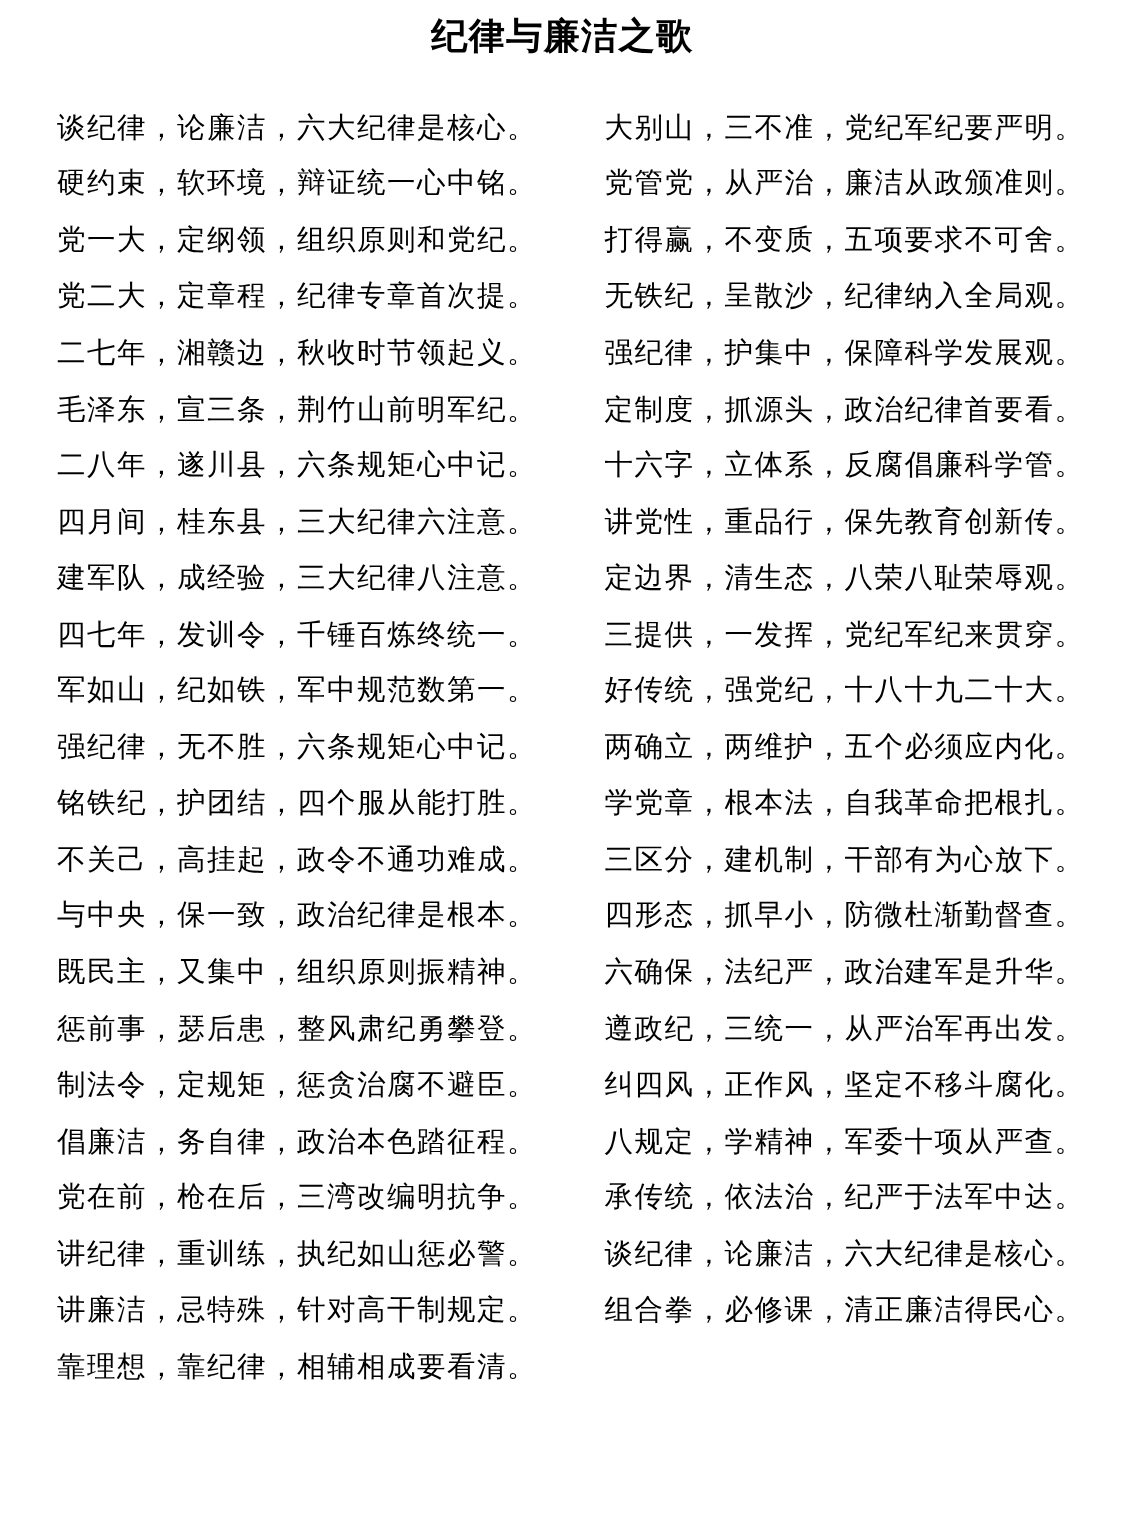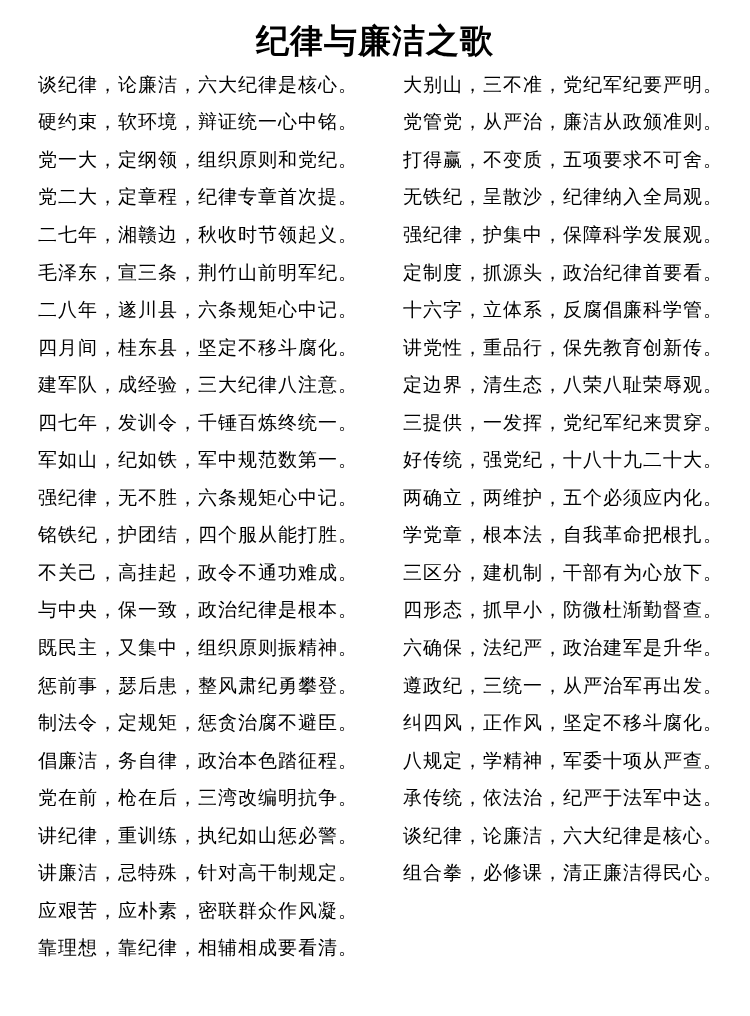--- a/index.html
+++ b/index.html
@@ -6,24 +6,24 @@
   .page {
     width: 750px;
     height: 1016px;
     background: #ffffff;
     color: #000000;
     font-family: "Liberation Serif", "DejaVu Serif", serif;
     position: relative;
     overflow: hidden;
   }
   .title {
-    margin: 16px;
+    margin: 0;
     padding-top: 9px;
     text-align: center;
-    font-size: 33px;
+    font-size: 24px;
     line-height: 32px;
     font-weight: 700;
     letter-spacing: 1px;
   }
   .columns {
     position: absolute;
     top: 66px;
     left: 38px;
     display: flex;
     gap: 44px;
@@ -50,36 +50,35 @@
   <h1 class="title">纪律与廉洁之歌</h1>
   <div class="columns">
     <div class="col">
         <div class="line">谈纪律，论廉洁，六大纪律是核心。</div>
         <div class="line">硬约束，软环境，辩证统一心中铭。</div>
         <div class="line">党一大，定纲领，组织原则和党纪。</div>
         <div class="line">党二大，定章程，纪律专章首次提。</div>
         <div class="line">二七年，湘赣边，秋收时节领起义。</div>
         <div class="line">毛泽东，宣三条，荆竹山前明军纪。</div>
         <div class="line">二八年，遂川县，六条规矩心中记。</div>
-        <div class="line">四月间，桂东县，坚定不移斗腐化。</div>
+        <div class="line">四月间，桂东县，三大纪律六注意。</div>
         <div class="line">建军队，成经验，三大纪律八注意。</div>
         <div class="line">四七年，发训令，千锤百炼终统一。</div>
         <div class="line">军如山，纪如铁，军中规范数第一。</div>
         <div class="line">强纪律，无不胜，六条规矩心中记。</div>
         <div class="line">铭铁纪，护团结，四个服从能打胜。</div>
         <div class="line">不关己，高挂起，政令不通功难成。</div>
         <div class="line">与中央，保一致，政治纪律是根本。</div>
         <div class="line">既民主，又集中，组织原则振精神。</div>
         <div class="line">惩前事，瑟后患，整风肃纪勇攀登。</div>
         <div class="line">制法令，定规矩，惩贪治腐不避臣。</div>
         <div class="line">倡廉洁，务自律，政治本色踏征程。</div>
         <div class="line">党在前，枪在后，三湾改编明抗争。</div>
         <div class="line">讲纪律，重训练，执纪如山惩必警。</div>
         <div class="line">讲廉洁，忌特殊，针对高干制规定。</div>
-        <div class="line">应艰苦，应朴素，密联群众作风凝。</div>
         <div class="line">靠理想，靠纪律，相辅相成要看清。</div>
       </div>
     <div class="col">
         <div class="line">大别山，三不准，党纪军纪要严明。</div>
         <div class="line">党管党，从严治，廉洁从政颁准则。</div>
         <div class="line">打得赢，不变质，五项要求不可舍。</div>
         <div class="line">无铁纪，呈散沙，纪律纳入全局观。</div>
         <div class="line">强纪律，护集中，保障科学发展观。</div>
         <div class="line">定制度，抓源头，政治纪律首要看。</div>
         <div class="line">十六字，立体系，反腐倡廉科学管。</div>

